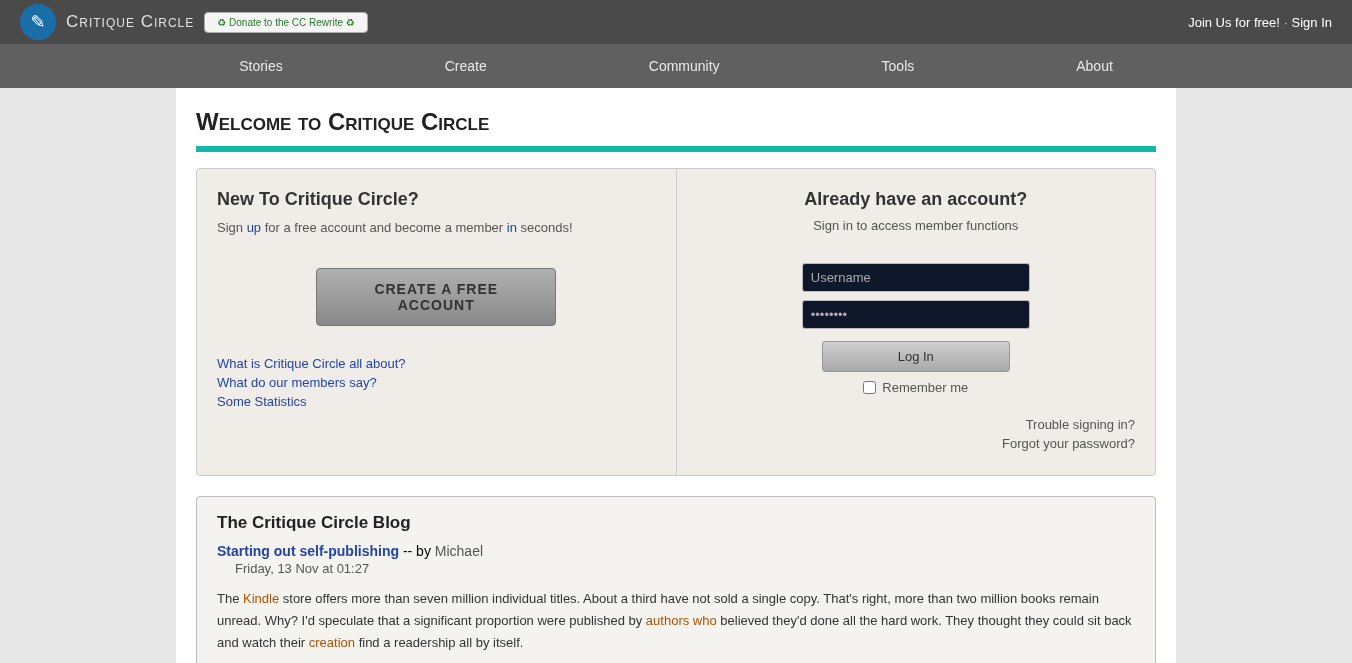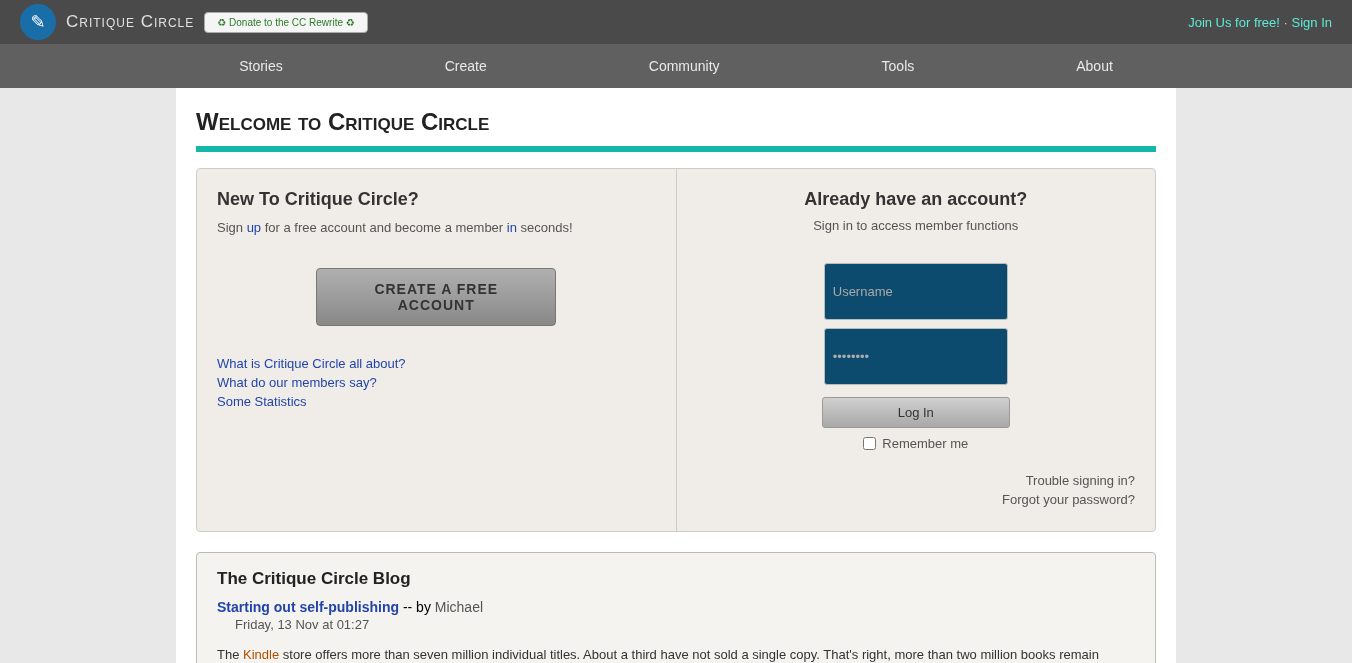--- a/index.html
+++ b/index.html
@@ -50,21 +50,21 @@
       cursor: pointer;
       display: flex;
       align-items: center;
       gap: 4px;
     }
     #topbar-right {
       color: #d0d0d0;
       font-size: 13px;
     }
     #topbar-right a {
-      color: #5eead4;
+      color: #ffffff;
       text-decoration: none;
     }
 
     
     #navbar {
       background-color: #606060;
       display: flex;
       justify-content: center;
       gap: 2px;
     }
@@ -161,26 +161,26 @@
     }
 
     
     #login-form {
       display: flex;
       flex-direction: column;
       align-items: flex-start;
       padding-top: 10px;
     }
     .login-input {
-      width: 184px;
-      padding: 20px 8px;
+      width: 228px;
+      padding: 6px 8px;
       border: 1px solid #bbb;
       border-radius: 3px;
       font-size: 13px;
-      background: #0c4a6e;
+      background: #0f172a;
       margin-bottom: 8px;
       color: #999;
     }
     .login-input::placeholder { color: #aaa; }
 
     #login-btn {
       width: 188px;
       padding: 7px;
       background: linear-gradient(to bottom, #d0d0d0, #a8a8a8);
       border: 1px solid #999;

